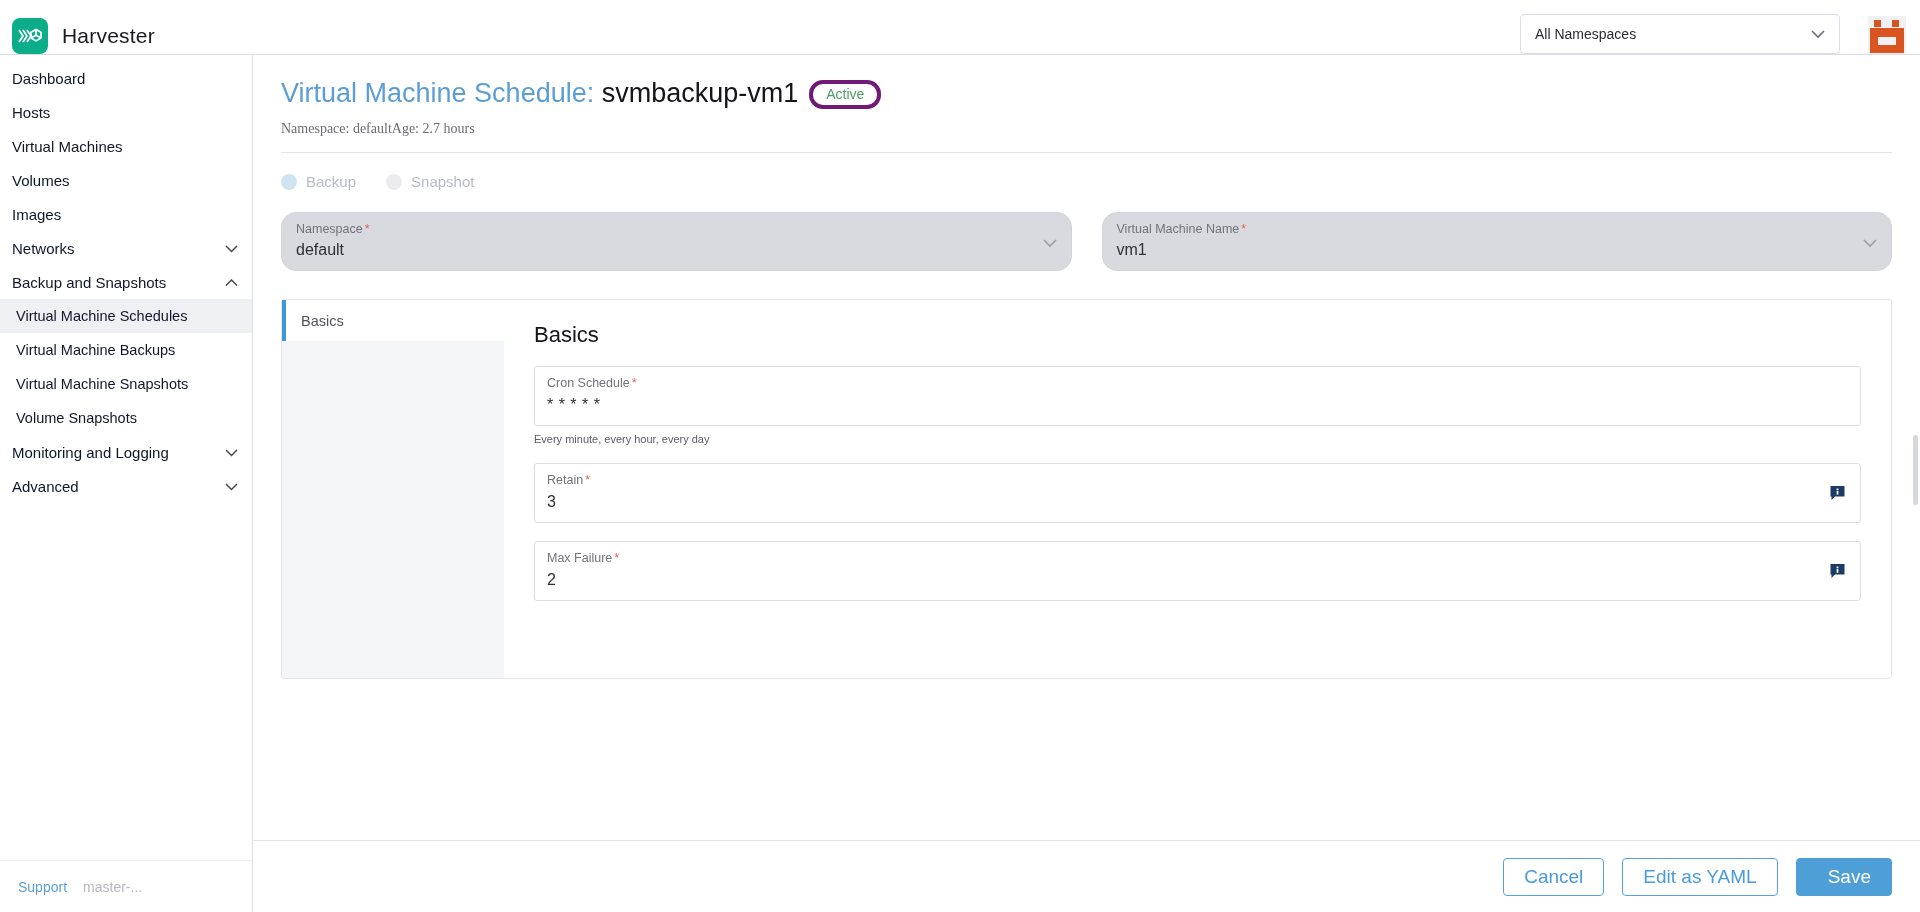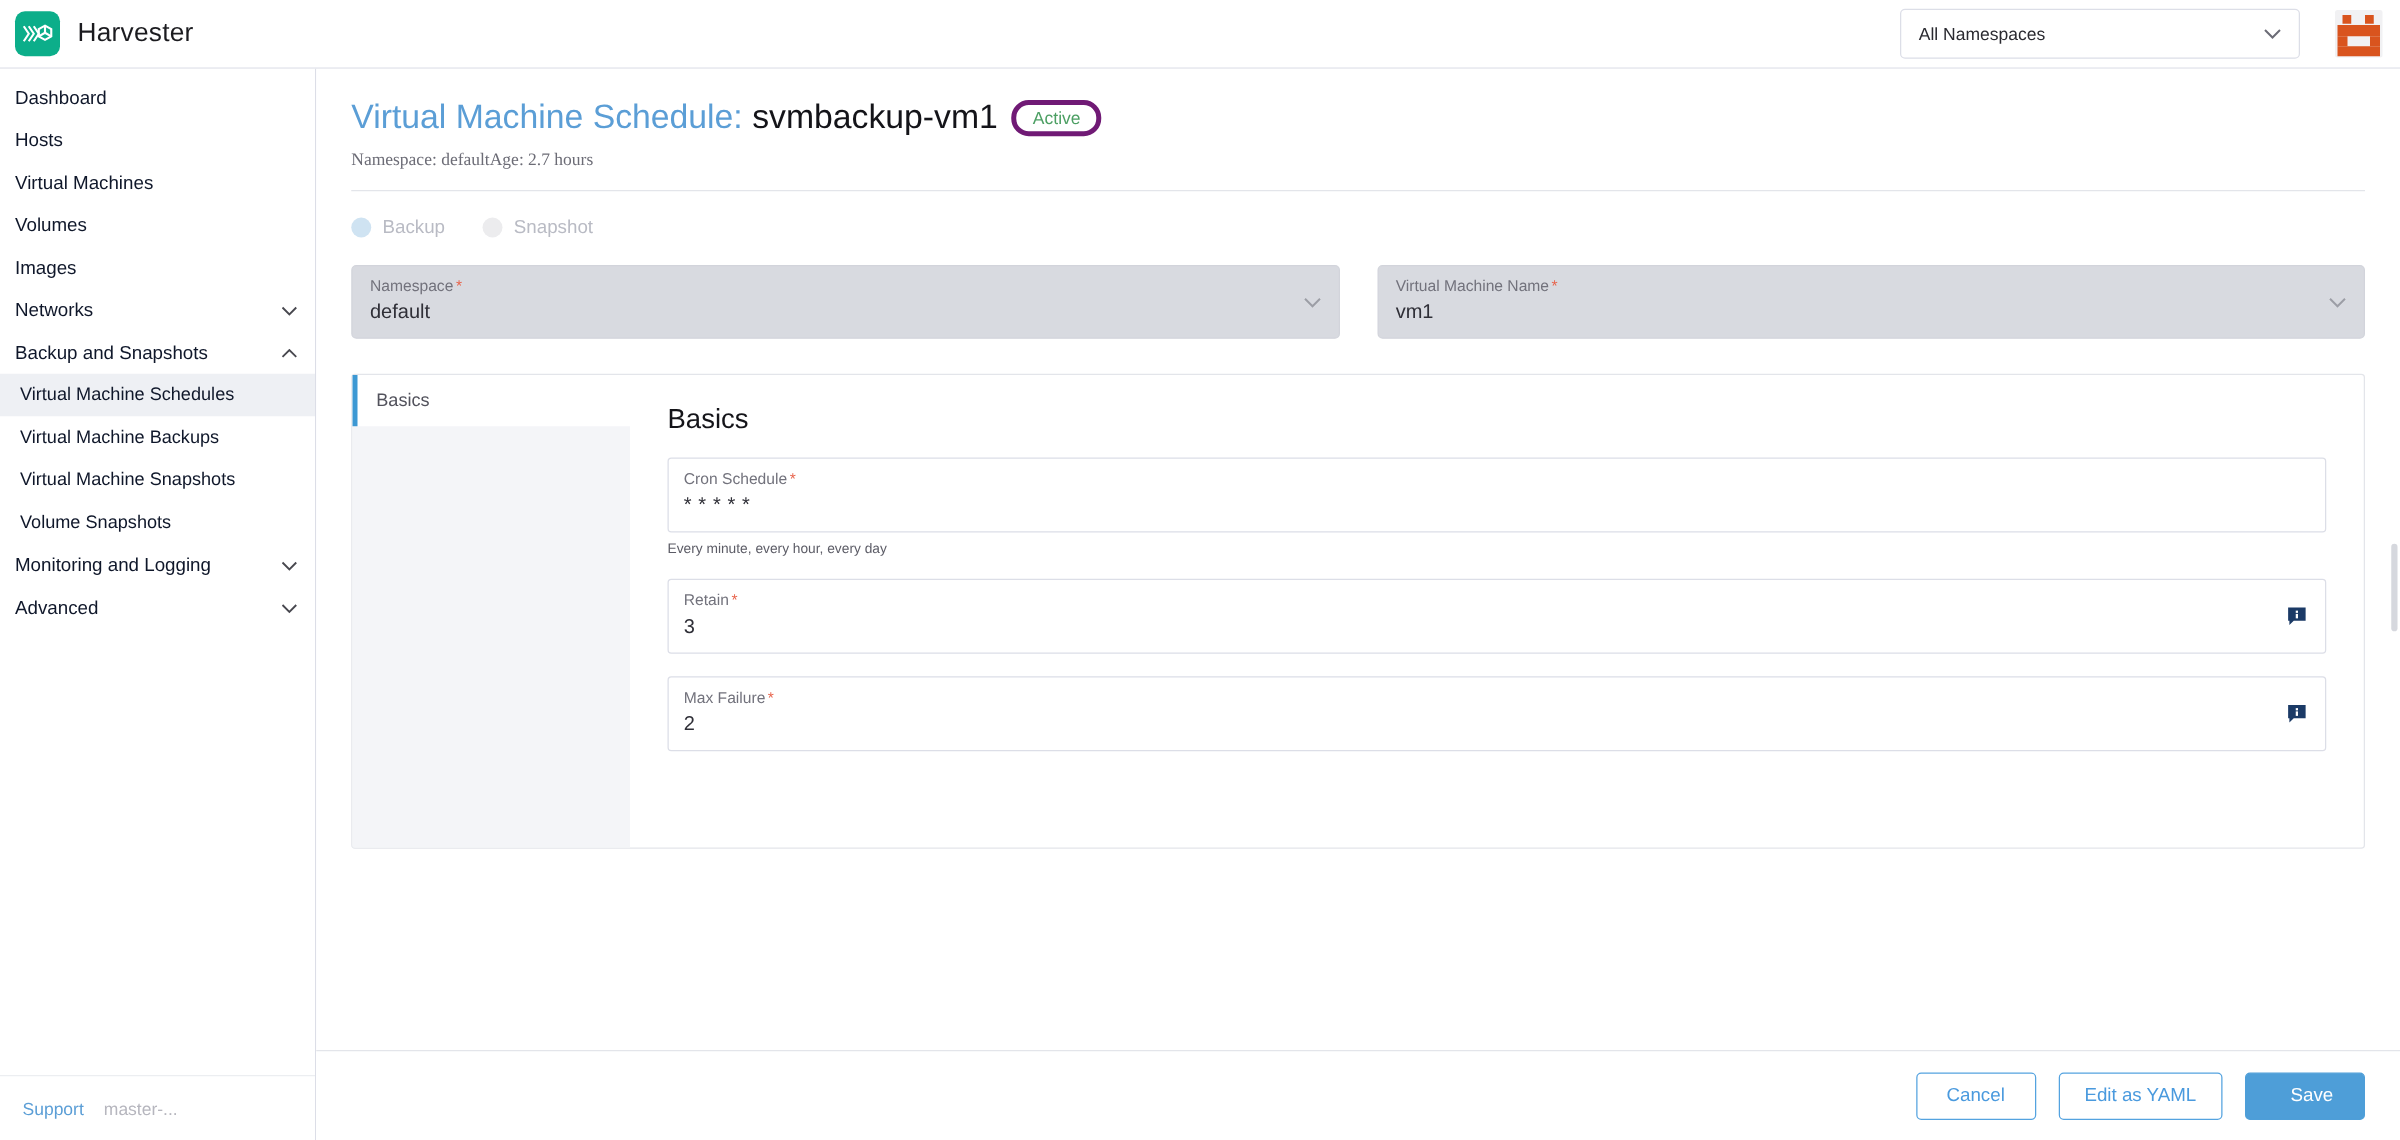--- a/index.html
+++ b/index.html
@@ -7,21 +7,21 @@
     width: 1920px; height: 912px;
     font-family: "Liberation Sans", sans-serif;
     background: #fff; color: #141419;
     overflow: hidden;
   }
   #app { display: flex; flex-direction: column; width: 1920px; height: 912px; }
 
   
   .header {
     height: 55px; min-height: 55px;
-    display: flex; align-items: center;
+    display: flex; align-items: flex-end;
     background: #fff;
     border-bottom: 1px solid #dcdee7;
     padding: 0 14px 0 12px;
   }
   .brand { display: flex; align-items: center; gap: 14px; }
   .logo-box {
     width: 36px; height: 36px; border-radius: 8px;
     background: #0e9f6e; background: #0cae8a;
     display: flex; align-items: center; justify-content: center;
   }
@@ -95,21 +95,21 @@
   .radio-row { display: flex; align-items: center; gap: 30px; margin-top: 20px; }
   .radio { display: flex; align-items: center; gap: 9px; font-size: 15px; color: #b9bbc4; }
   .radio .dot {
     width: 16px; height: 16px; border-radius: 50%;
     background: #cfe3f2; display:block;
   }
   .radio.off .dot { background: #ececee; }
 
   .fields-row { display: flex; gap: 30px; margin-top: 22px; }
   .sel-disabled {
-    flex: 1; height: 59px; border-radius: 4px;
+    flex: 1; height: 59px; border-radius: 15px;
     background: #d8dae0; border: 1px solid #d2d4db;
     padding: 9px 14px 18px 14px; position: relative;
   }
   .sel-disabled .lbl { font-size: 12.5px; color: #72727c; }
   .sel-disabled .lbl .req { color: #e8644c; margin-left: 2px; }
   .sel-disabled .val { font-size: 16px; color: #2f2f37; margin-top: 5px; }
   .sel-disabled .chev { position: absolute; right: 14px; top: 21px; color: #9c9ea6; }
 
   
   .tabcard {
@@ -146,21 +146,21 @@
 
   
   .footer {
     height: 72px; min-height: 72px;
     border-top: 1px solid #e3e5ea;
     display: flex; align-items: center; justify-content: flex-end;
     gap: 18px; padding: 0 28px; background: #fff;
   }
   .btn {
     height: 38px; min-width: 96px; border-radius: 4px;
-    font-size: 15px; display: flex; align-items: center; justify-content: center;
+    font-size: 19px; display: flex; align-items: center; justify-content: center;
     padding: 0 20px; cursor: pointer; border: 1px solid #54a3e0;
     background: #fff; color: #4a9ade; white-space: nowrap;
   }
   .btn.primary { background: #4e9ed8; border-color: #4e9ed8; color: #fff; padding-left: 31px; }
   .scrollbar {
     position: absolute; right: 2px; top: 380px;
     width: 5px; height: 70px; border-radius: 3px; background: #d6d8de;
   }
 </style>
 </head>

